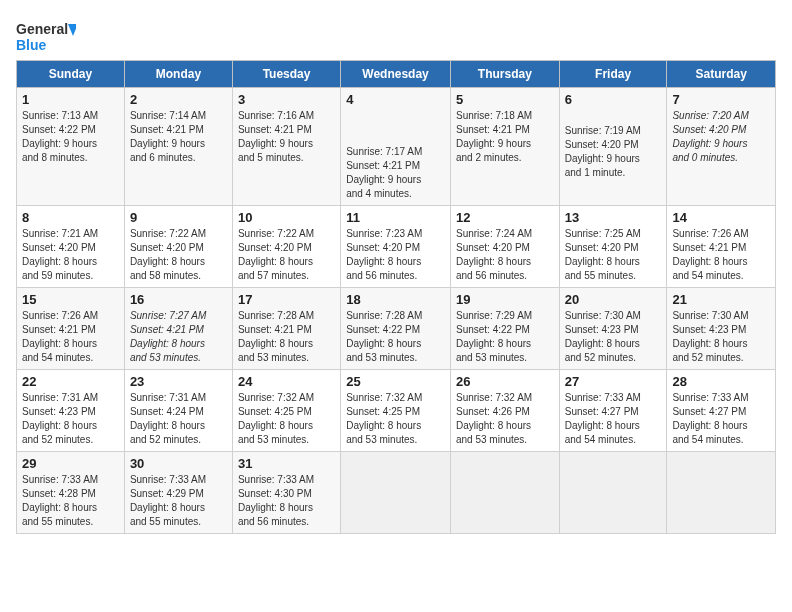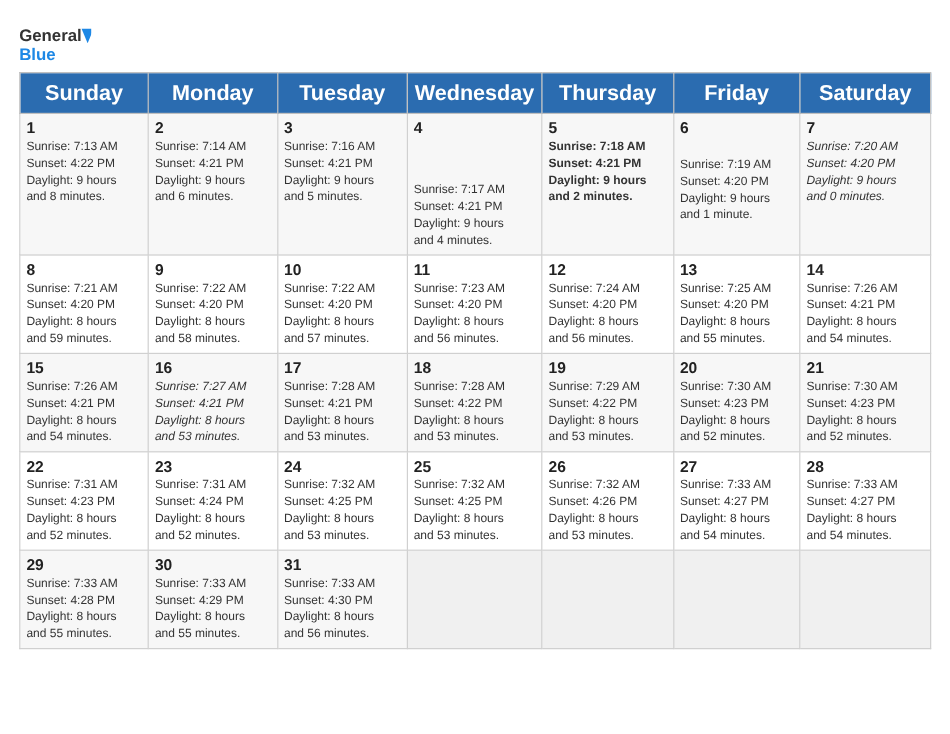--- a/index.html
+++ b/index.html
@@ -32,21 +32,21 @@
       color: #555;
     }
     table {
       width: 100%;
       border-collapse: collapse;
       font-size: 10.5px;
     }
     thead tr th {
       background: #2b6cb0;
       color: #fff;
-      font-size: 18px;
+      font-size: 12px;
       font-weight: bold;
       padding: 6px 4px;
       text-align: center;
       border: 1px solid #c0c0c0;
     }
     tbody tr td {
       border: 1px solid #d0d0d0;
       vertical-align: top;
       padding: 4px 5px;
       width: 113px;
@@ -129,21 +129,21 @@
         </td>
         <td>
           <span class="day-num">4</span>
           <div class="day-info" style="white-space: pre-line; margin-top: 38px;">Sunrise: 7:17 AM
 Sunset: 4:21 PM
 Daylight: 9 hours
 and 4 minutes.</div>
         </td>
         <td>
           <span class="day-num">5</span>
-          <div class="day-info" style="white-space: pre-line; font-weight: bold;">Sunrise: 7:18 AM
+          <div class="day-info" style="white-space: pre-line;">Sunrise: 7:18 AM
 Sunset: 4:21 PM
 Daylight: 9 hours
 and 2 minutes.</div>
         </td>
         <td>
           <span class="day-num">6</span>
           <div class="day-info" style="white-space: pre-line; margin-top: 17px;">Sunrise: 7:19 AM
 Sunset: 4:20 PM
 Daylight: 9 hours
 and 1 minute.</div>

